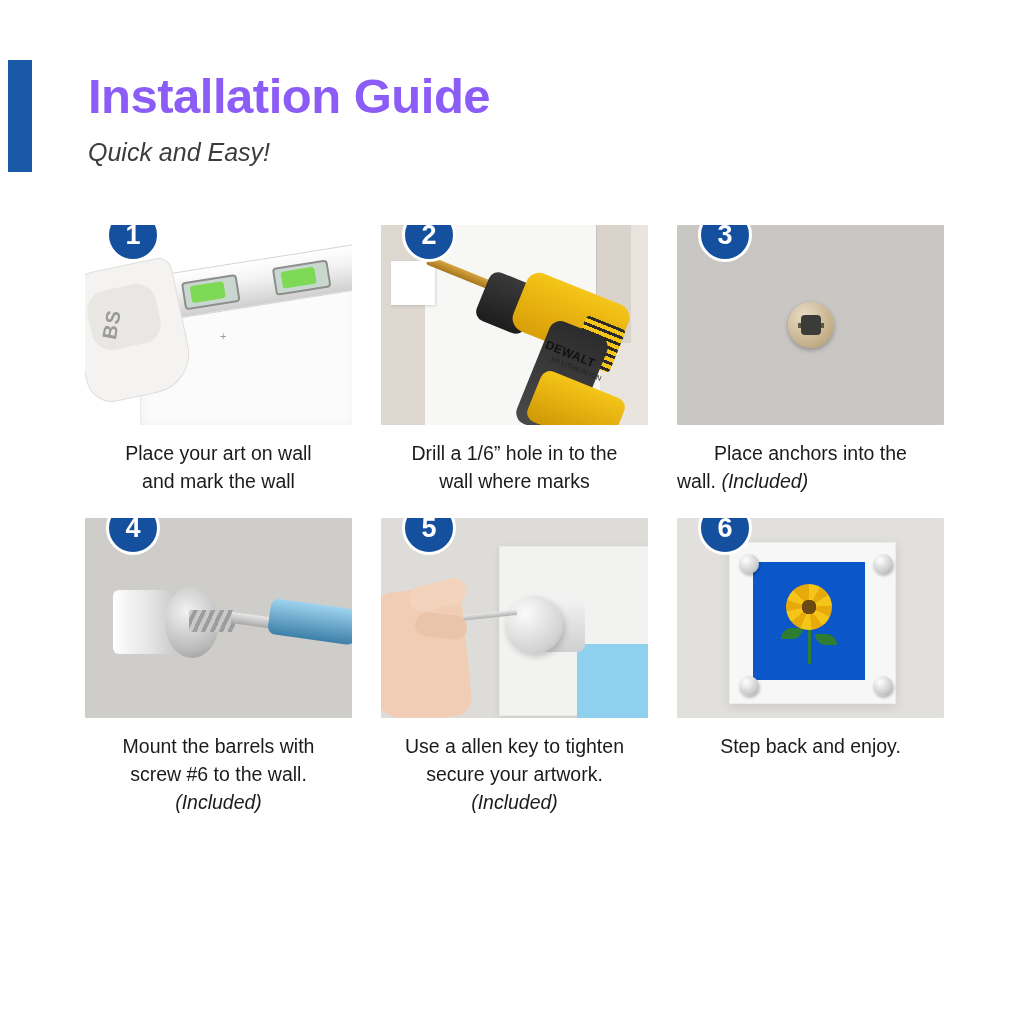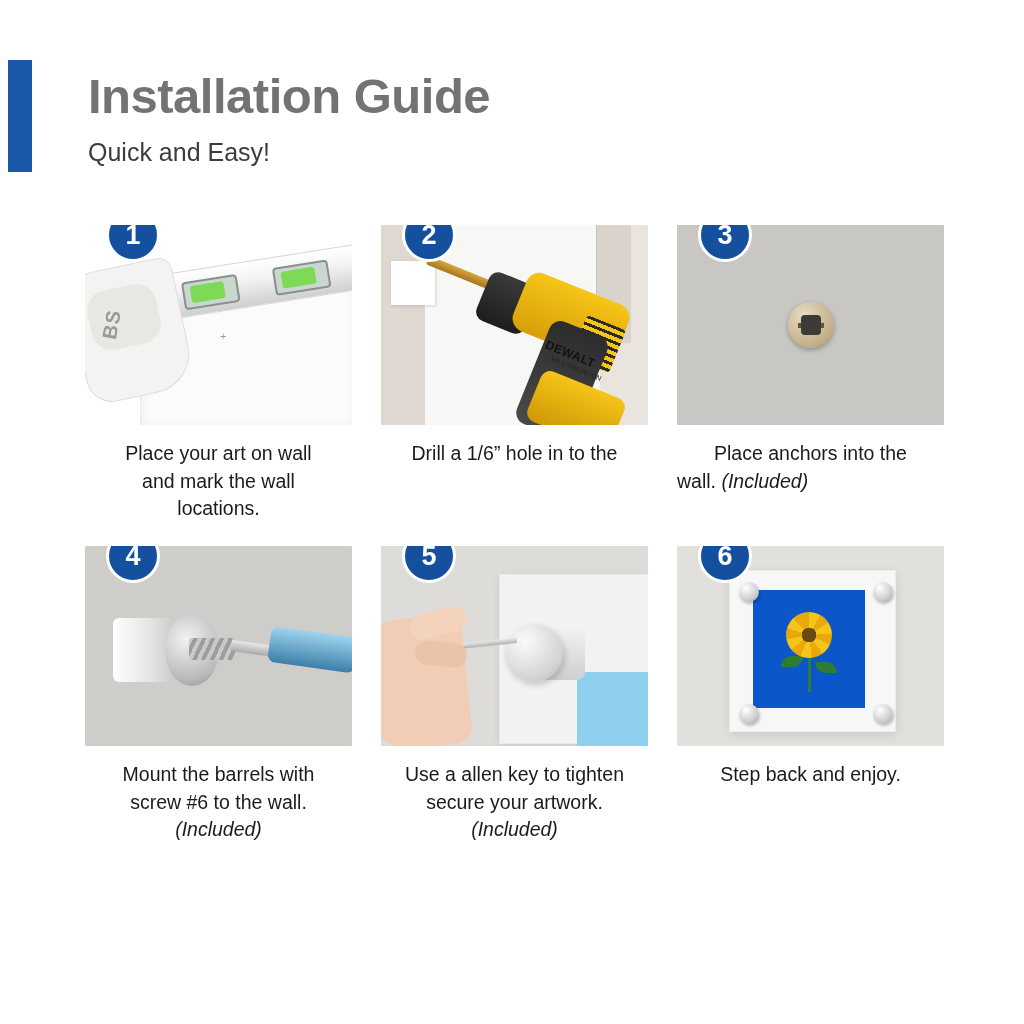--- a/index.html
+++ b/index.html
@@ -37,28 +37,29 @@
     height: 112px;
     background: #1a58a8;
   }
   .title {
     position: absolute;
     left: 88px;
     top: 12px;
     font-size: 49px;
     font-weight: bold;
     letter-spacing: -0.5px;
-    color: #737373;
+    color: #8b5cf6;
     line-height: 1;
   }
   .subtitle {
     position: absolute;
     left: 88px;
     top: 78px;
     font-size: 25px;
+    font-style: italic;
     color: #3c3c3c;
   }
 
   
   .grid {
     position: absolute;
     left: 85px;
     top: 225px;
     width: 860px;
   }
@@ -363,21 +364,20 @@
           </div>
           <div class="glove"></div>
           <div class="glove-shade"></div>
           <div class="glove-txt">BS</div>
           <div class="mark">+</div>
           <div class="badge">1</div>
         </div>
         <div class="caption">
           <span class="line">Place your art on wall</span>
           <span class="line">and mark the wall</span>
-          <span class="line">locations.</span>
         </div>
       </div>
 
       <div class="step">
         <div class="photo p2">
           <div class="wall"></div>
           <div class="panel"></div>
           <div class="tape"></div>
           <div class="sticky"></div>
           <div class="bit"></div>
@@ -385,20 +385,21 @@
           <div class="body"></div>
           <div class="vent"></div>
           <div class="body2"></div>
           <div class="battery"></div>
           <div class="brand">DEWALT</div>
           <div class="brand2">XR LITHIUM ION</div>
           <div class="badge">2</div>
         </div>
         <div class="caption">
           <span class="line">Drill a 1/6” hole in to the</span>
+          <span class="line">wall where marks</span>
         </div>
       </div>
 
       <div class="step">
         <div class="photo p3">
           <div class="anchor">
             <div class="anchor-slot"></div>
             <div class="anchor-hole"></div>
           </div>
           <div class="badge">3</div>

